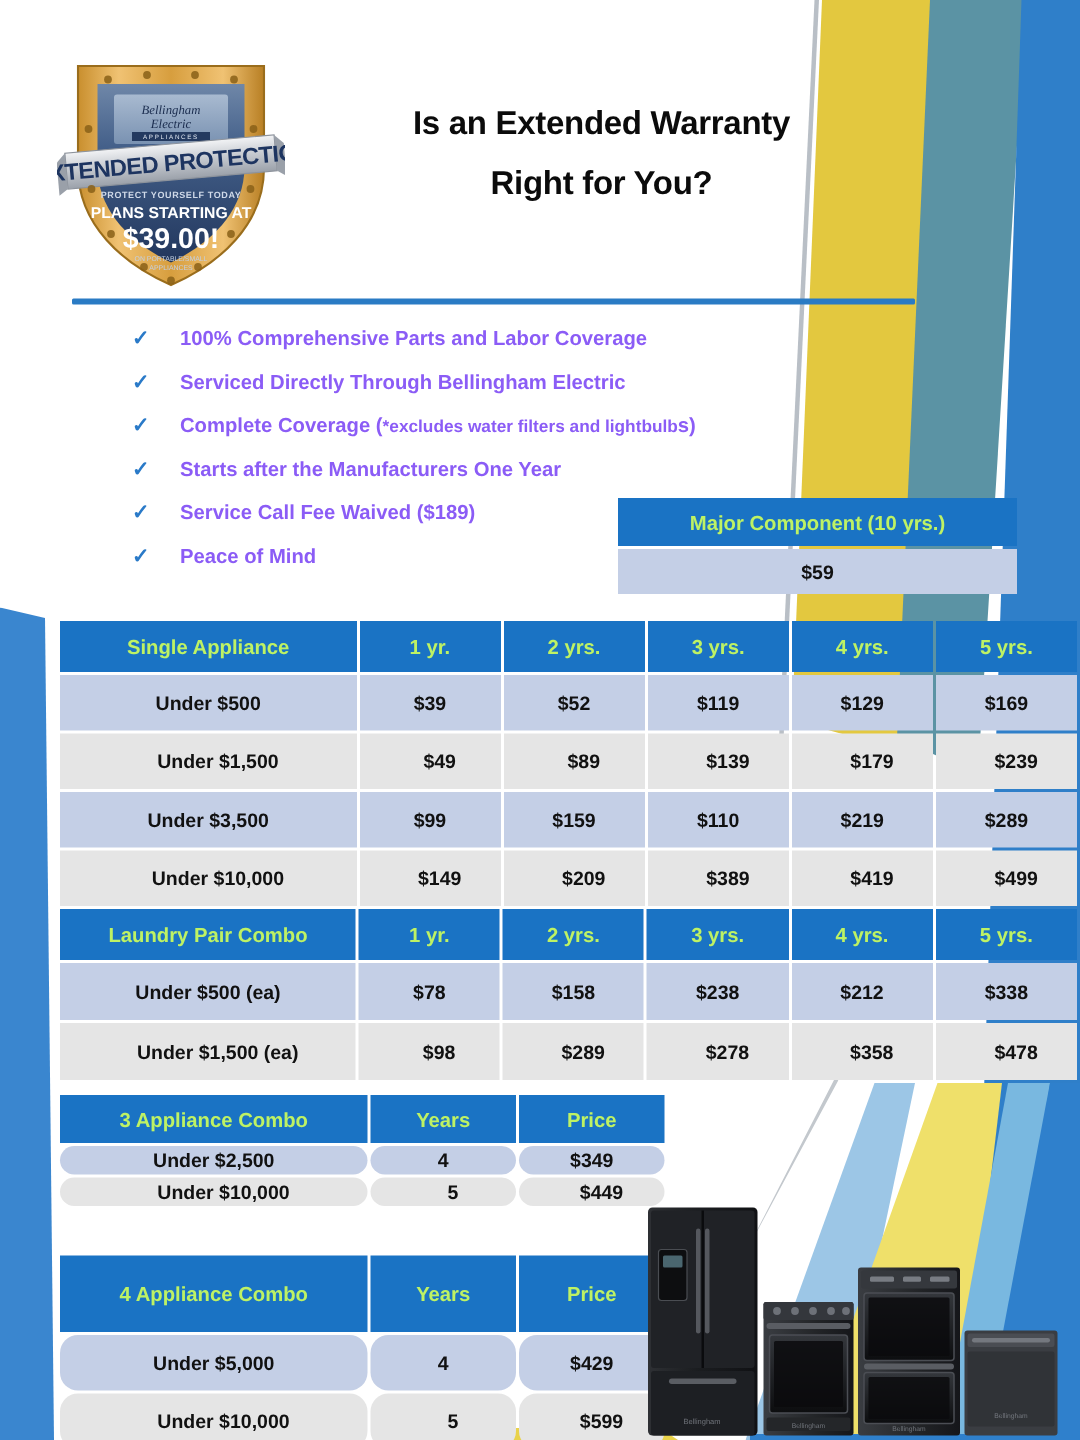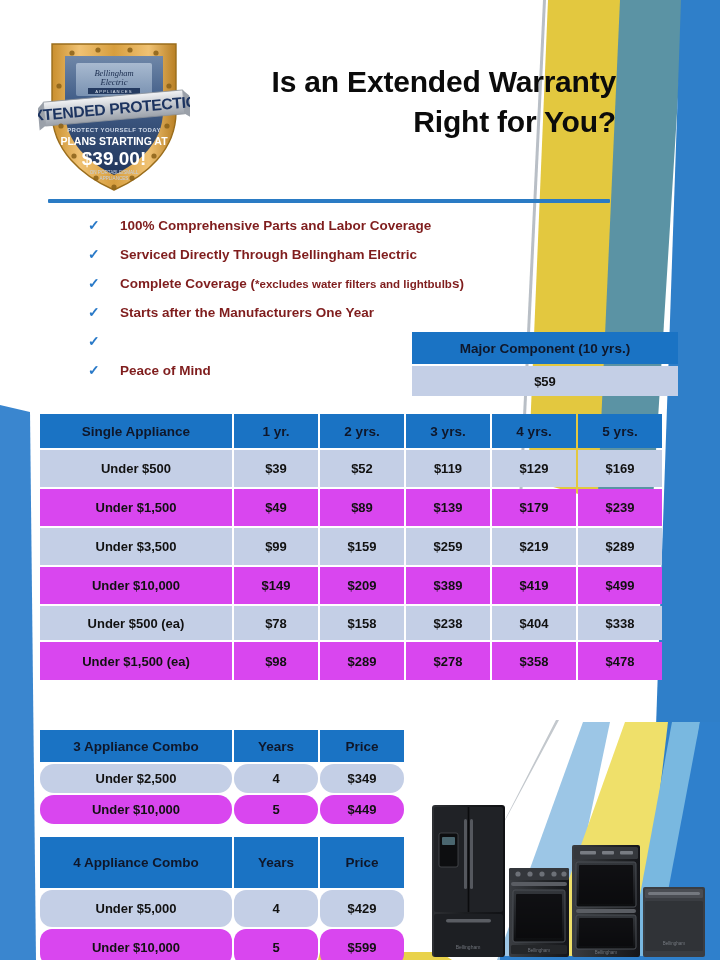--- a/index.html
+++ b/index.html
@@ -51,56 +51,56 @@
   .fan-blue3{background:#2f80cc;clip-path:polygon(500px 956px, 720px 956px, 720px 960px, 500px 960px);}
   .fan-yellow2{background:#e9d24a;clip-path:polygon(320px 952px, 440px 952px, 452px 960px, 318px 960px);}
 
   
   .logo{position:absolute;left:38px;top:26px;width:152px;height:170px;}
   .logo svg{display:block;}
 
   
   .title{
     position:absolute;left:186px;top:62px;width:430px;
-    text-align:right;
-    font-size:30px;line-height:40px;
+    text-align:center;
+    font-size:22px;line-height:40px;
     font-weight:600;color:#0b0b0b;
     letter-spacing:-0.2px;
   }
 
   .divider{
     position:absolute;left:48px;top:199px;width:562px;height:4px;
     background:#2a7bc4;border-radius:1px;
   }
 
   
   .bullets{position:absolute;left:88px;top:211px;width:500px;}
   .bullet{display:flex;align-items:flex-start;height:29px;}
   .bullet .tick{
     width:32px;flex:0 0 32px;color:#2a7ac8;font-size:14px;
     line-height:29px;font-weight:700;
   }
   .bullet .btxt{
-    font-size:13.5px;line-height:29px;font-weight:700;color:#7f1d1d;
+    font-size:13.5px;line-height:29px;font-weight:700;color:#8b5cf6;
     white-space:nowrap;
   }
   .bullet .btxt .small{font-size:11.5px;}
 
   
   .tbl{position:absolute;border-collapse:separate;border-spacing:2px;}
   .tbl td{
     font-size:13px;font-weight:700;color:#111;
     text-align:center;vertical-align:middle;
     padding:0;
   }
   .tbl td.hd{
-    background:#1a73c4;color:#0f172a;font-size:13.5px;
+    background:#1a73c4;color:#bef264;font-size:13.5px;
   }
   .tbl tr.r-dark td{background:#c4cfe6;}
-  .tbl tr.r-light td{background:#d946ef;}
+  .tbl tr.r-light td{background:#e5e5e5;padding-left:13px;}
 
   
   #majorTable{left:410px;top:330px;}
   #majorTable td{width:266px;height:32px;}
   #majorTable tr.r-dark td{height:30px;}
 
   
   #singleTable{left:38px;top:412px;}
   #singleTable td{height:34px;}
   #singleTable td:nth-child(1){width:192px;}
@@ -113,21 +113,21 @@
   #laundryTable td:nth-child(1){width:192px;}
   #laundryTable td:nth-child(n+2){width:84px;}
   #laundryTable tr:not(:first-child) td{height:38px;}
 
   
   #combo3Table{left:38px;top:728px;}
   #combo3Table td{height:32px;margin-left:16px;}
   #combo3Table td:nth-child(1){width:192px;}
   #combo3Table td:nth-child(2){width:84px;}
   #combo3Table td:nth-child(3){width:84px;}
-  #combo3Table tr:not(:first-child) td{height:29px;border-radius:14px;}
+  #combo3Table tr:not(:first-child) td{height:19px;border-radius:14px;}
 
   
   #combo4Table{left:38px;top:835px;}
   #combo4Table td{height:51px;}
   #combo4Table td:nth-child(1){width:192px;}
   #combo4Table td:nth-child(2){width:84px;}
   #combo4Table td:nth-child(3){width:84px;}
   #combo4Table tr:not(:first-child) td{height:37px;border-radius:12px;}
 
   
@@ -238,20 +238,21 @@
     <div class="bullet">
       <span class="tick">✓</span>
       <span class="btxt"><span>Complete Coverage (</span><span class="small">*excludes water filters and lightbulb</span><span>s)</span></span>
     </div>
     <div class="bullet">
       <span class="tick">✓</span>
       <span class="btxt">Starts after the Manufacturers One Year</span>
     </div>
     <div class="bullet">
       <span class="tick">✓</span>
+      <span class="btxt">Service Call Fee Waived ($189)</span>
     </div>
     <div class="bullet">
       <span class="tick">✓</span>
       <span class="btxt">Peace of Mind</span>
     </div>
   </div>
 
   <table class="tbl" id="majorTable">
     <tbody>
         <tr>
@@ -286,43 +287,51 @@
       <td>$49</td>
       <td>$89</td>
       <td>$139</td>
       <td>$179</td>
       <td>$239</td>
     </tr>
     <tr class="r-dark">
       <td>Under $3,500</td>
       <td>$99</td>
       <td>$159</td>
-      <td>$259</td>
+      <td>$110</td>
       <td>$219</td>
       <td>$289</td>
     </tr>
     <tr class="r-light">
       <td>Under $10,000</td>
       <td>$149</td>
       <td>$209</td>
       <td>$389</td>
       <td>$419</td>
       <td>$499</td>
     </tr>
   </tbody>
     </table>
 
   <table class="tbl" id="laundryTable">
     <tbody>
+        <tr>
+      <td class="hd">Laundry Pair Combo</td>
+      <td class="hd">1 yr.</td>
+      <td class="hd">2 yrs.</td>
+      <td class="hd">3 yrs.</td>
+      <td class="hd">4 yrs.</td>
+      <td class="hd">5 yrs.</td>
+    </tr>
     <tr class="r-dark">
       <td>Under $500 (ea)</td>
       <td>$78</td>
       <td>$158</td>
       <td>$238</td>
-      <td>$404</td>
+      <td>$212</td>
       <td>$338</td>
     </tr>
     <tr class="r-light">
       <td>Under $1,500 (ea)</td>
       <td>$98</td>
       <td>$289</td>
       <td>$278</td>
       <td>$358</td>
       <td>$478</td>
     </tr>

